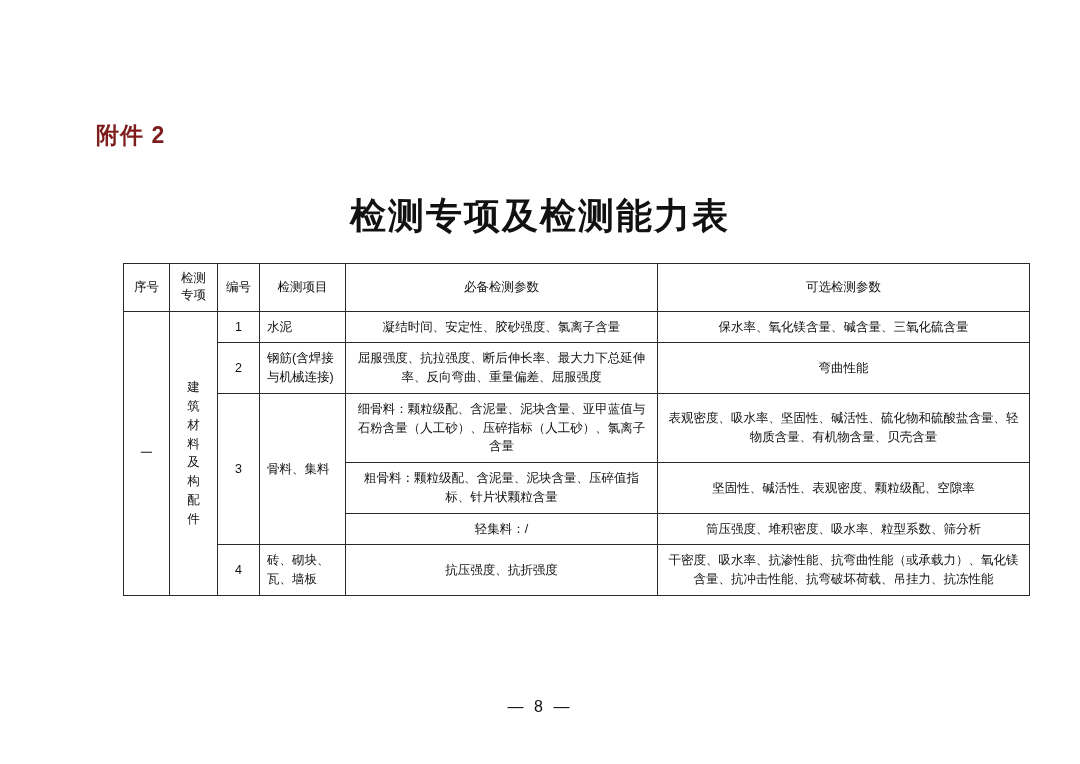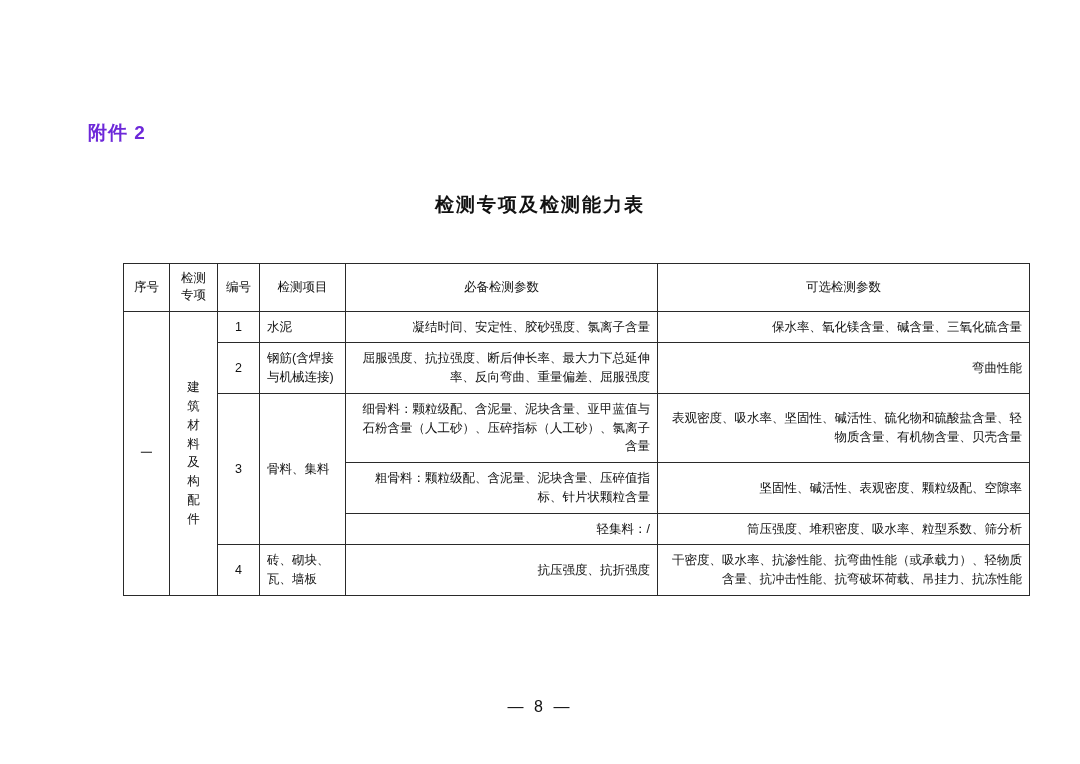--- a/index.html
+++ b/index.html
@@ -15,34 +15,34 @@
     overflow: hidden;
   }
   .page {
     position: relative;
     width: 1080px;
     height: 764px;
     box-sizing: border-box;
   }
   .attachment-label {
     position: absolute;
-    left: 88px;
+    left: 96px;
     top: 120px;
-    font-size: 19px;
+    font-size: 23px;
     font-weight: 700;
     letter-spacing: 1px;
-    color: #6d28d9;
+    color: #7f1d1d;
   }
   .doc-title {
     position: absolute;
     left: 0;
     top: 192px;
     width: 1080px;
     text-align: center;
-    font-size: 19px;
+    font-size: 36px;
     font-weight: 700;
     letter-spacing: 2px;
     color: #111;
   }
   .table-wrap {
     position: absolute;
     left: 88px;
     top: 263px;
     width: 906px;
     padding-left: 35px;
@@ -92,21 +92,21 @@
     width: 1.2em;
     word-break: break-all;
     white-space: normal;
   }
   td.item-name {
     text-align: left;
     font-size: 12.5px;
     line-height: 1.5;
   }
   td.body-text {
-    text-align: right;
+    text-align: center;
   }
   .hdr-stack {
     display: inline-block;
     width: 2.6em;
     word-break: break-all;
     line-height: 1.35;
     text-align: center;
   }
   .page-number {
     position: absolute;
@@ -174,21 +174,21 @@
           <td class="body-text">坚固性、碱活性、表观密度、颗粒级配、空隙率</td>
         </tr>
         <tr>
           <td class="body-text">轻集料：/</td>
           <td class="body-text">筒压强度、堆积密度、吸水率、粒型系数、筛分析</td>
         </tr>
         <tr>
           <td class="c-center">4</td>
           <td class="item-name">砖、砌块、瓦、墙板</td>
           <td class="body-text">抗压强度、抗折强度</td>
-          <td class="body-text">干密度、吸水率、抗渗性能、抗弯曲性能（或承载力）、轻物质含量、抗冲击性能、抗弯破坏荷载、吊挂力、抗冻性能</td>
+          <td class="body-text">干密度、吸水率、抗渗性能、抗弯曲性能（或承载力）、氧化镁含量、抗冲击性能、抗弯破坏荷载、吊挂力、抗冻性能</td>
         </tr>
       </tbody>
     </table>
   </div>
 
   <div class="page-number">— 8 —</div>
 
 </div>
 
 </body></html>

